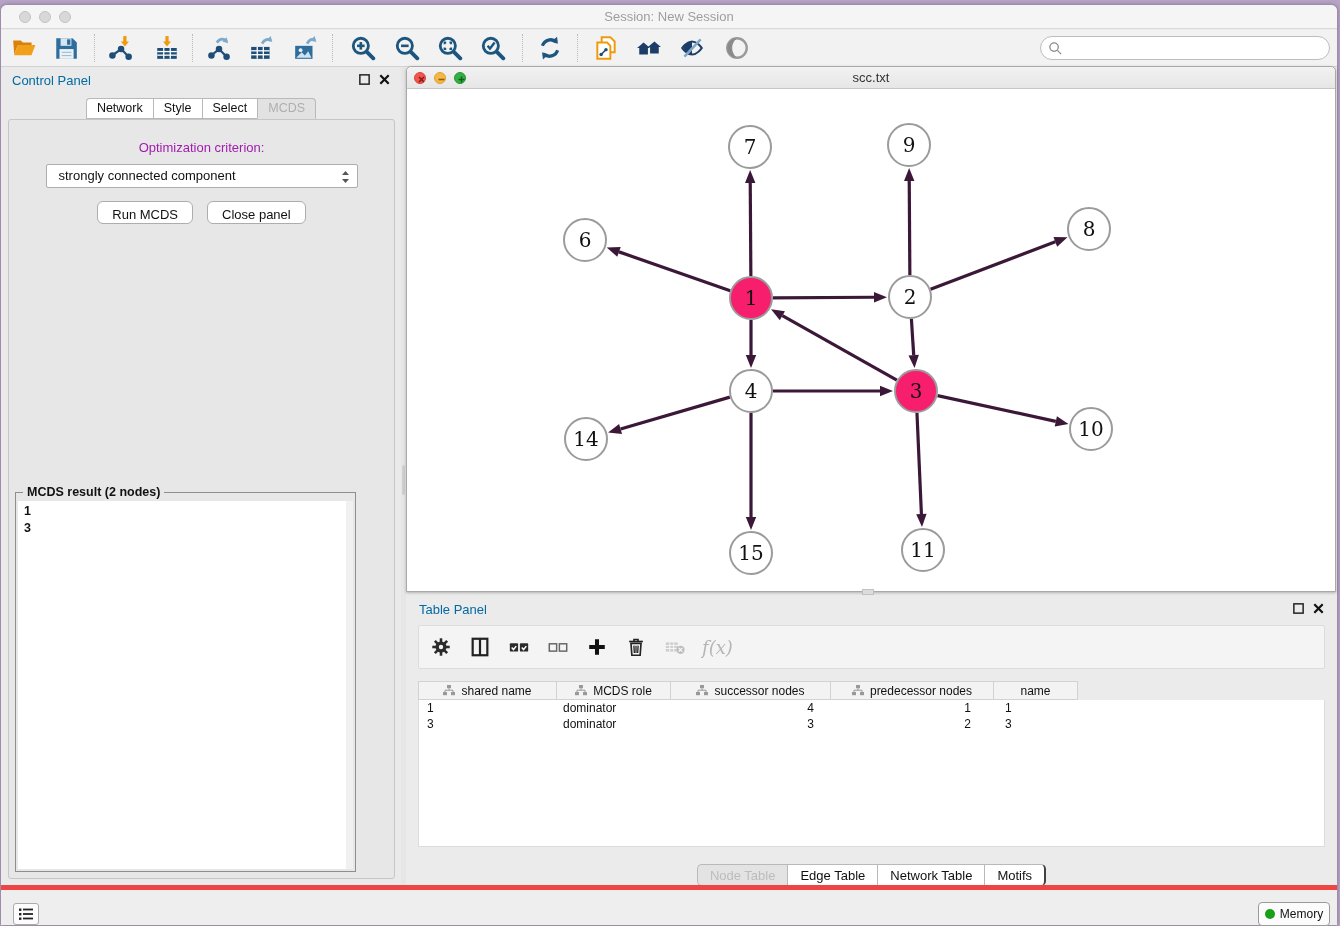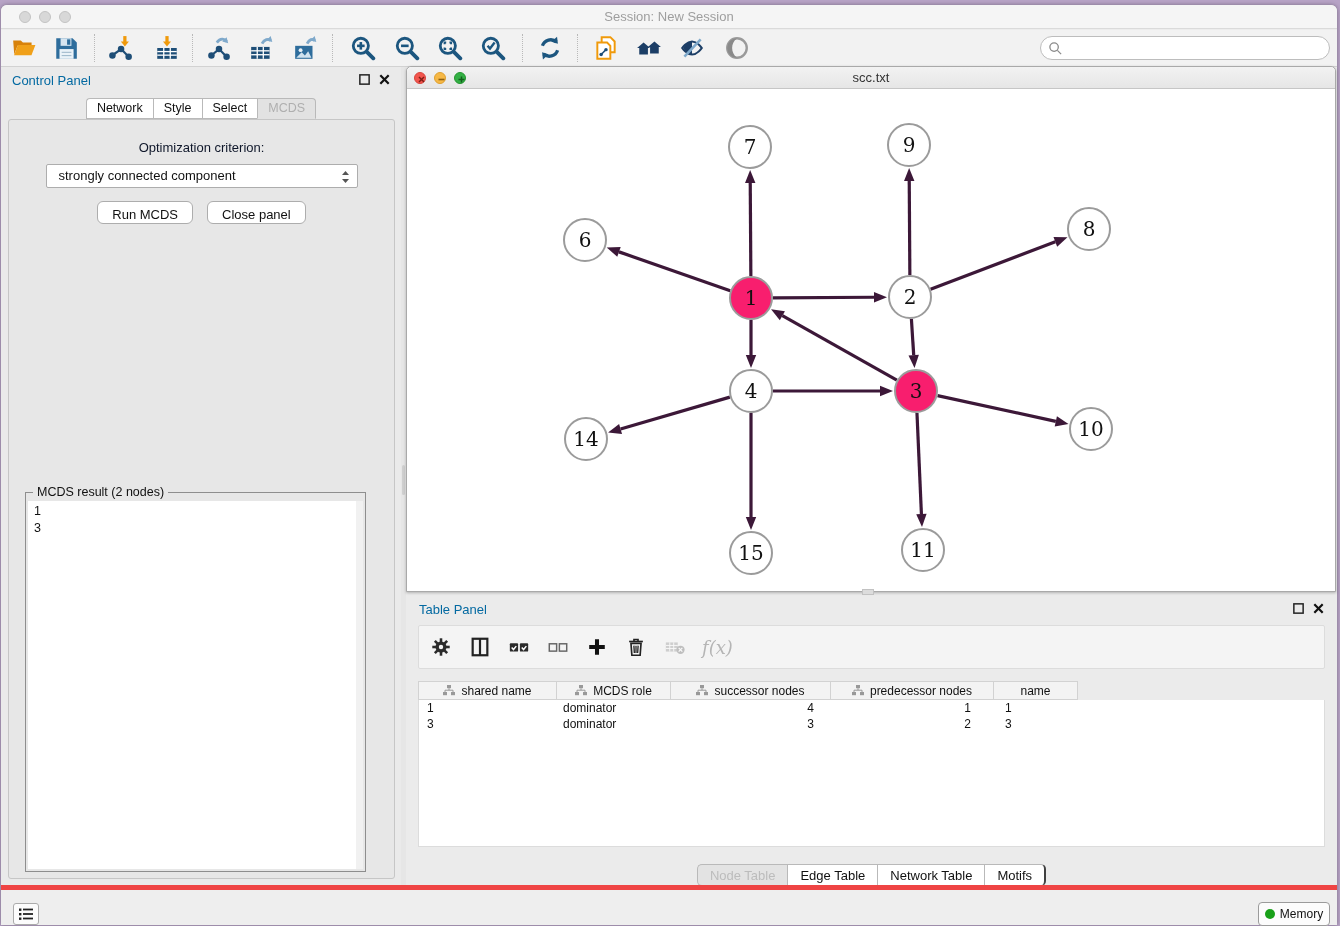--- a/index.html
+++ b/index.html
@@ -32,30 +32,30 @@
   .ph-icons { position:absolute; right:10px; top:6px; display:flex; gap:7px; }
   .ph-icons svg { width:13px; height:13px; cursor:pointer; }
   .cp-tabs { position:absolute; left:0; top:31px; width:100%; display:flex; justify-content:center; }
   .cp-tab { height:21px; font-size:12.5px; color:#111; background:#fff; border:1px solid #B9B9B9;
             border-right:none; padding:2px 10px 0; text-align:center; cursor:pointer; }
   .cp-tab:first-child { border-radius:4px 0 0 0; }
   .cp-tab.last { border-right:1px solid #B9B9B9; border-radius:0 4px 0 0; }
   .cp-tab.active { background:#E2E2E2; color:#AFAFAF; border-bottom:1px solid #E2E2E2; }
   .cp-body { position:absolute; left:7px; top:52px; width:387px; height:760px; background:#E7E7E7;
              border:1px solid #C6C6C6; border-radius:3px; }
-  .opt-label { margin-top:20px; text-align:center; font-size:13px; color:#0f172a; }
+  .opt-label { margin-top:20px; text-align:center; font-size:13px; color:#a21caf; }
   .dropdown { position:relative; margin:9px auto 0; width:312px; height:24px; background:#fff;
               border:1px solid #ADADAD; border-radius:2px; font-size:13px; color:#111;
               padding:3px 24px 0 12px; cursor:pointer; }
   .dropdown svg { position:absolute; right:6px; top:4px; width:11px; height:16px; }
   .btnrow { margin-top:13px; display:flex; justify-content:center; gap:14px; }
   .pushbtn { height:23px; background:#fff; border:1px solid #ADADAD; border-radius:6px;
              font-size:13px; color:#111; padding:3px 14px 0; cursor:pointer; }
-  .groupbox { position:absolute; left:16px; top:372px; width:341px; height:380px;
-              border:1px solid #8E8E8E; }
+  .groupbox { position:absolute; left:6px; top:372px; width:341px; height:380px;
+              border:1px solid #8E8E8E;font-weight:bold; }
   .groupbox legend { position:absolute; left:7px; top:-8px; background:#E7E7E7; padding:0 4px;
                      font-size:12.5px; color:#111; }
   .resultarea { position:absolute; left:2px; top:8px; right:2px; bottom:2px; background:#fff;
                 font-size:12.5px; color:#111; line-height:17px; padding:2px 6px; white-space:pre-line; }
   .resultscroll { position:absolute; right:2px; top:8px; width:7px; bottom:2px; background:#F1F1F1; }
 
   
   .vsplit { position:absolute; left:400px; top:62px; width:5px; height:818px; background:#E6E6E6; }
   .vsplit .grab { position:absolute; left:1px; top:398px; width:3px; height:30px; background:#CFCFCF; border-radius:2px; }
   .hsplit-grab { position:absolute; left:455px; top:-7px; width:12px; height:6px; background:#DCDCDC; border:1px solid #C2C2C2; }

